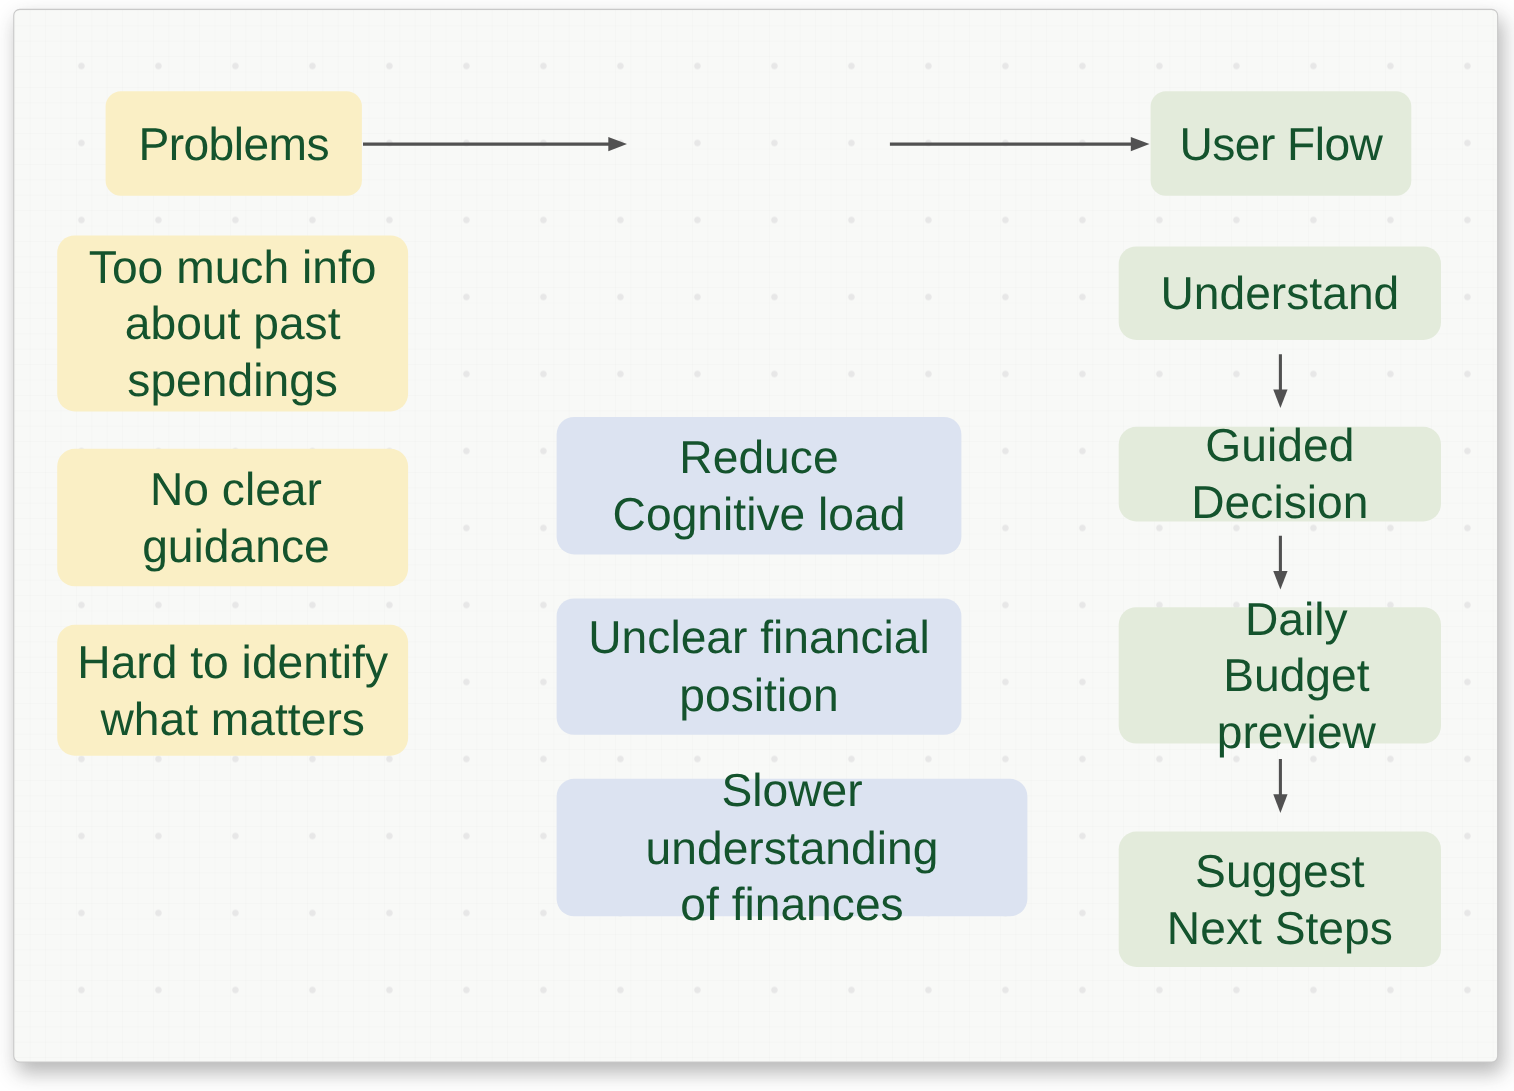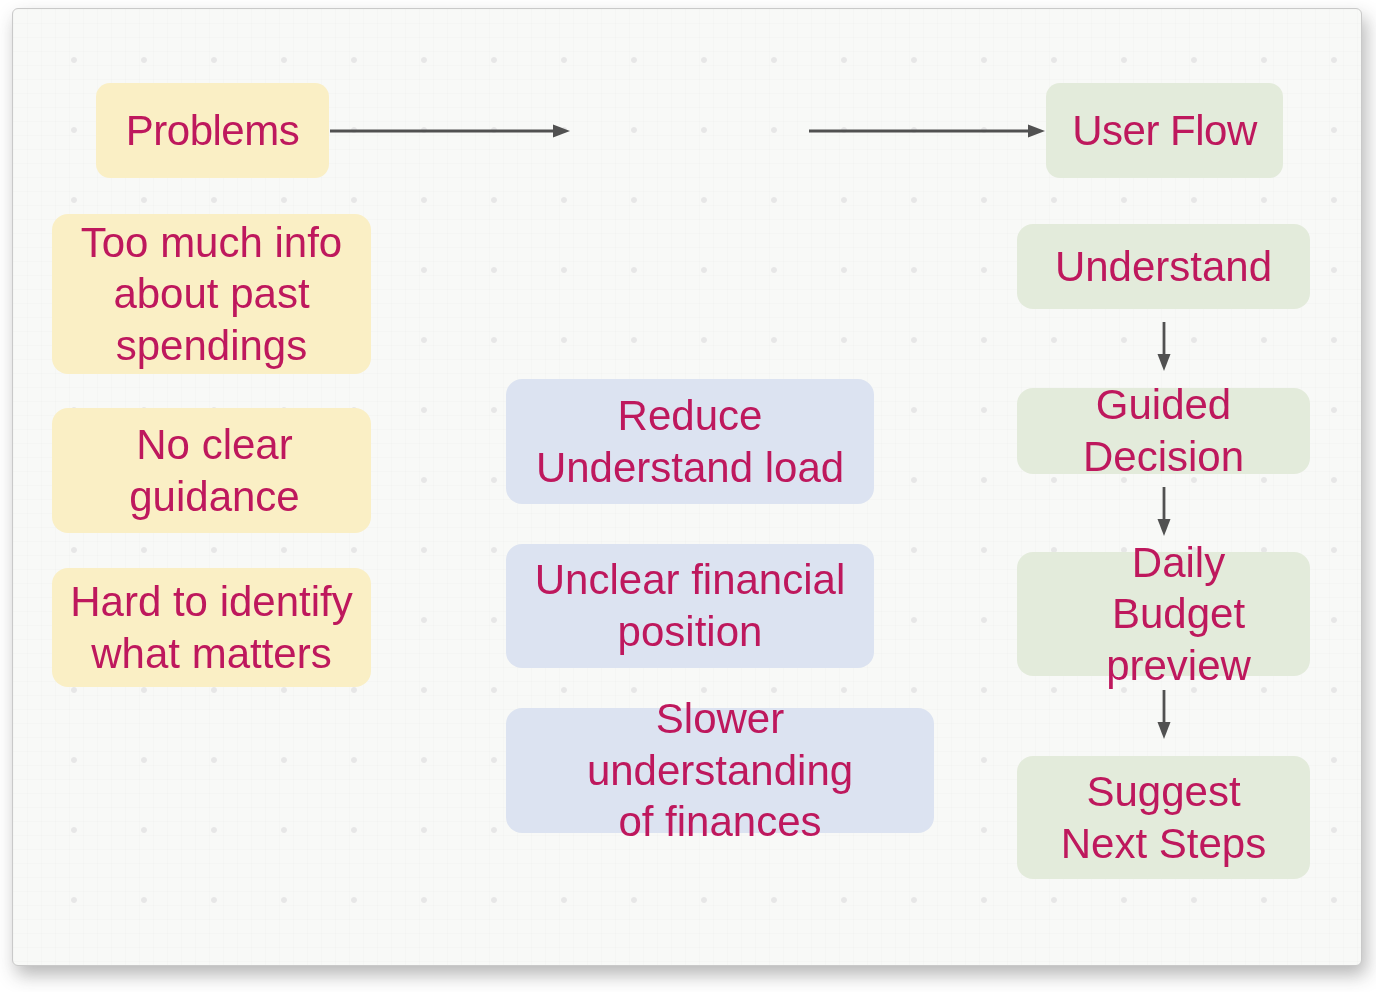--- a/index.html
+++ b/index.html
@@ -28,21 +28,21 @@
       linear-gradient(to bottom, rgba(0,0,0,0.013) 1px, transparent 1px);
     background-size: 70px 70px, 14px 14px, 14px 14px;
     background-position: 26px 16px, 0 0, 0 0;
   }
   .node {
     position: absolute;
     display: flex;
     align-items: center;
     justify-content: center;
     text-align: center;
-    color: #be185d;
+    color: #14532d;
     border-radius: 16px;
     box-sizing: border-box;
     padding: 6px 14px;
   }
   .header-node {
     font-size: 42px;
     font-weight: 500;
     letter-spacing: -0.5px;
     border-radius: 14px;
   }
@@ -95,21 +95,21 @@
   </div>
 
   <div class="node item-node" style="left: 39px; top: 559px; width: 319px; height: 119px; background-color: rgb(250, 239, 197);">
     <span>Hard to identify
 what matters</span>
   </div>
 
 
   <div class="node item-node" style="left: 493px; top: 370px; width: 368px; height: 125px; background-color: rgb(220, 227, 241);">
     <span>Reduce
-Understand load</span>
+Cognitive load</span>
   </div>
 
   <div class="node item-node" style="left: 493px; top: 535px; width: 368px; height: 124px; background-color: rgb(220, 227, 241);">
     <span>Unclear financial
 position</span>
   </div>
 
   <div class="node item-node" style="left: 493px; top: 699px; width: 428px; height: 125px; background-color: rgb(220, 227, 241);">
     <span>Slower understanding
 of finances</span>

